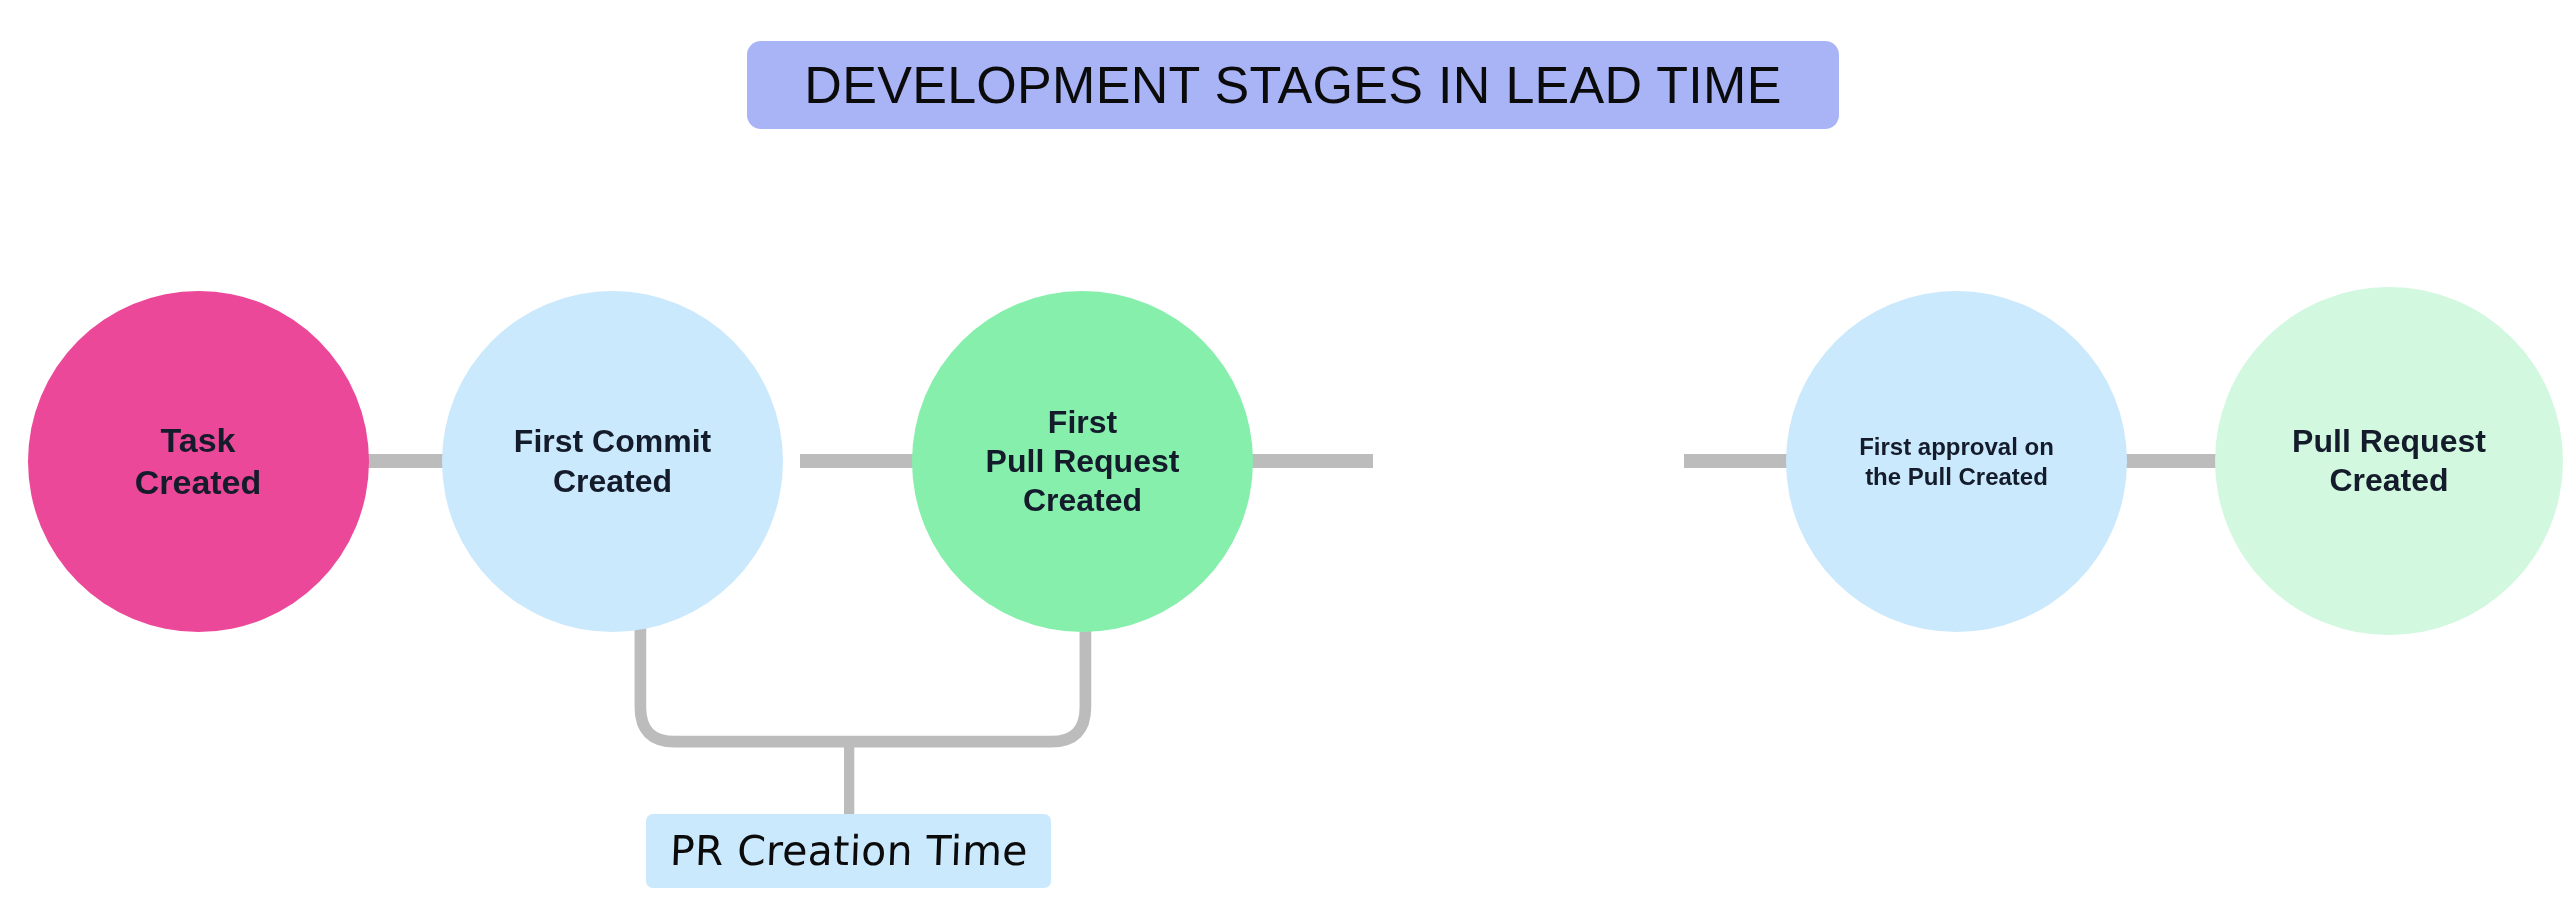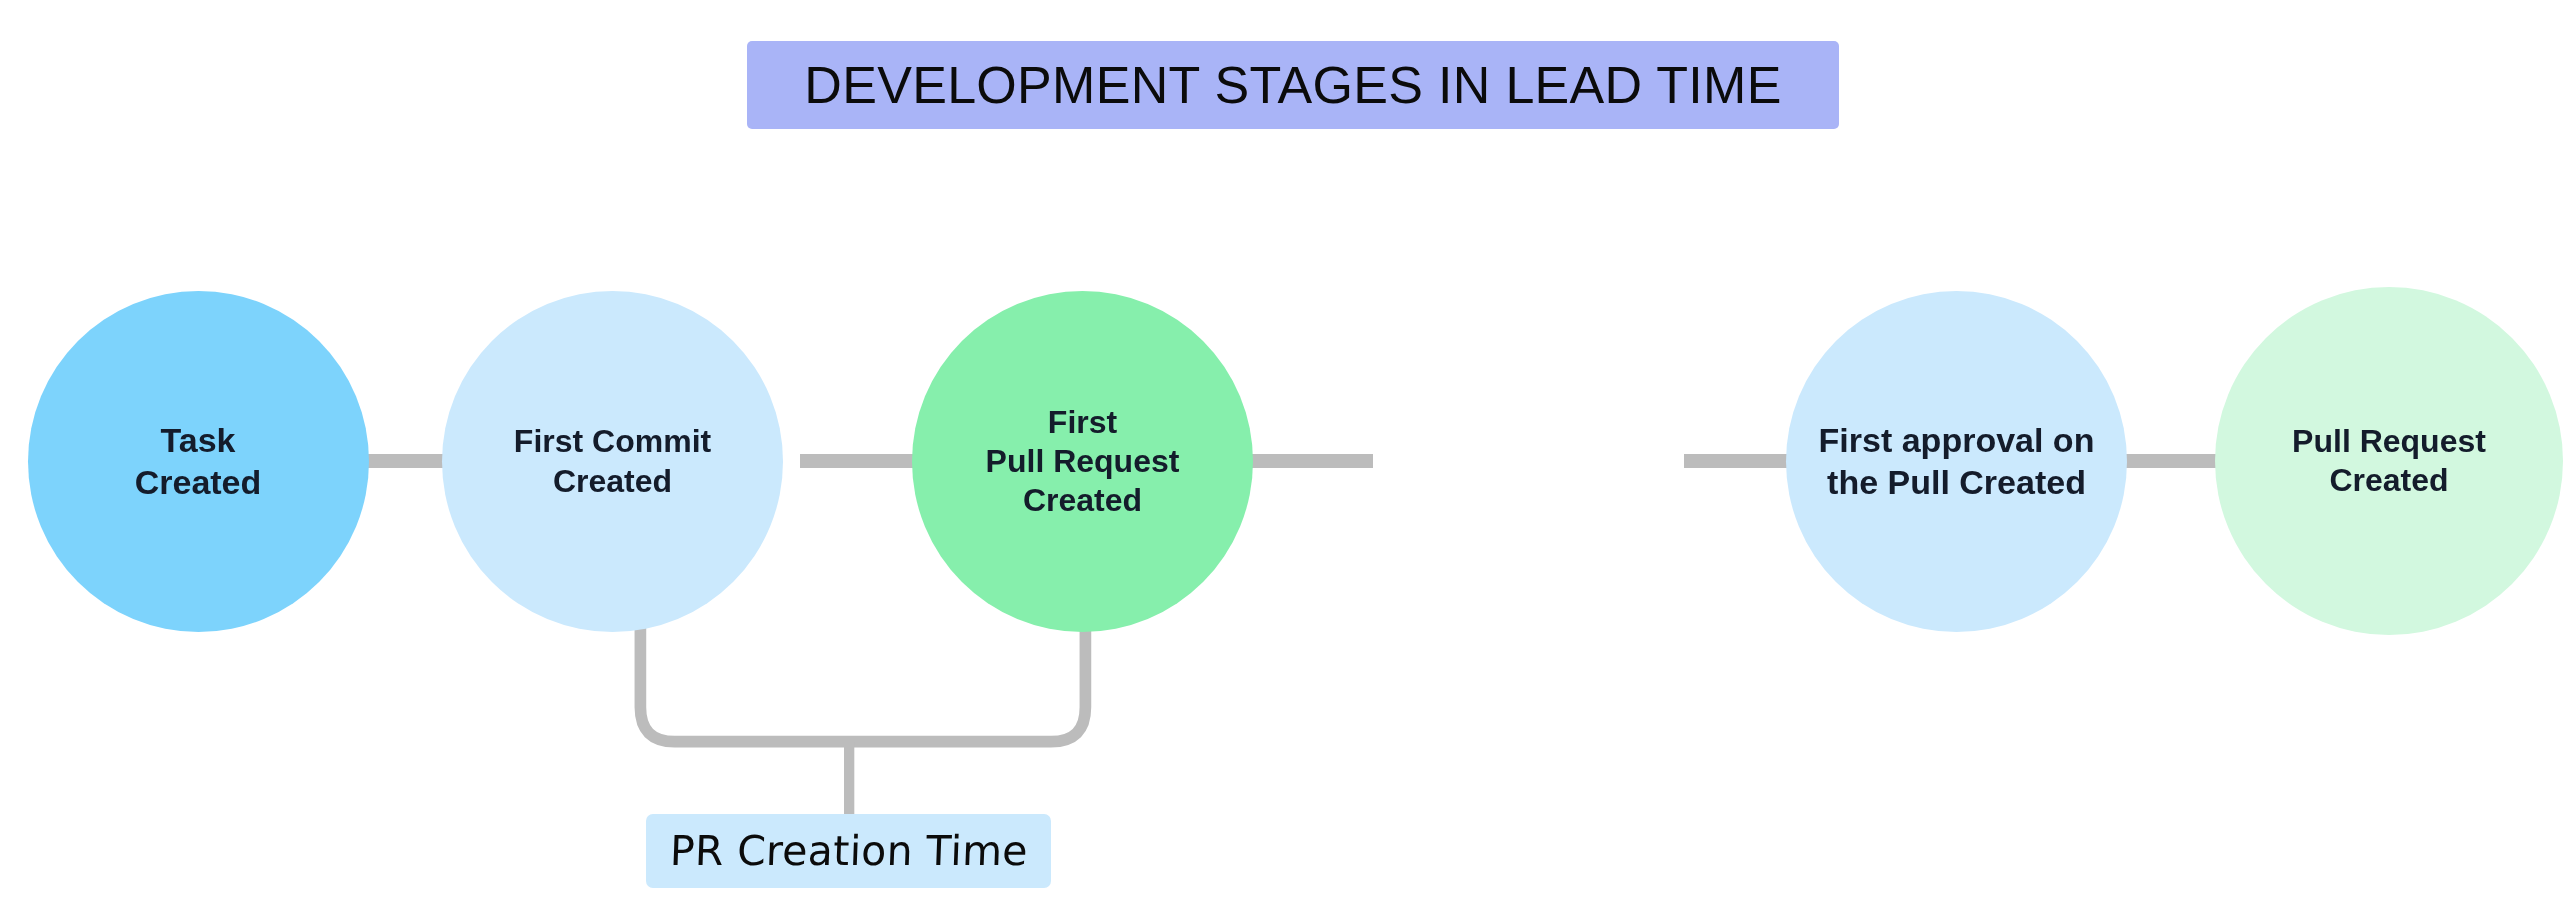--- a/index.html
+++ b/index.html
@@ -17,21 +17,21 @@
   }
 
   
   #title-bar {
     position: absolute;
     left: 747px;
     top: 41px;
     width: 1092px;
     height: 88px;
     background: #a9b4f7;
-    border-radius: 5px;
+    border-radius: 14px;
     display: flex;
     align-items: center;
     justify-content: center;
     box-sizing: border-box;
   }
   #title-text {
     font-size: 52px;
     font-weight: 400;
     color: #0b0b0b;
     letter-spacing: 0.3px;
@@ -118,21 +118,21 @@
   <div class="connector" style="left:800px; top:454px; width:131px;"></div>
   <div class="connector" style="left:1242px; top:454px; width:131px;"></div>
   <div class="connector" style="left:1684px; top:454px; width:125px;"></div>
   <div class="connector" style="left:2116px; top:454px; width:124px;"></div>
 
   <svg id="bracket-svg" viewBox="0 0 3750 1344" xmlns="http://www.w3.org/2000/svg">
     <path d="M 932 905 L 932 1030 Q 932 1080 982 1080 L 1530 1080 Q 1580 1080 1580 1030 L 1580 905" fill="none" stroke="#bcbcbc" stroke-width="17" stroke-linecap="butt"></path>
     <path d="M 1236 1080 L 1236 1186" fill="none" stroke="#bcbcbc" stroke-width="15" stroke-linecap="butt"></path>
   </svg>
 
-  <div class="node" style="left:27.5px; top:291px; width:341px; height:341px; background:#7dd3fc;">
+  <div class="node" style="left:27.5px; top:291px; width:341px; height:341px; background:#ec4899;">
     <div class="node-label" style="font-size:34px;">
       <span class="ln">Task</span>
       <span class="ln">Created</span>
     </div>
   </div>
 
   <div class="node" style="left:442px; top:291px; width:341px; height:341px; background:#cbe9fd;">
     <div class="node-label" style="font-size:32px;">
       <span class="ln">First Commit</span>
       <span class="ln">Created</span>
@@ -142,21 +142,21 @@
   <div class="node" style="left:912px; top:291px; width:341px; height:341px; background:#86efac;">
     <div class="node-label" style="font-size:32px;">
       <span class="ln">First</span>
       <span class="ln">Pull Request</span>
       <span class="ln">Created</span>
     </div>
   </div>
 
 
   <div class="node" style="left:1786px; top:291px; width:341px; height:341px; background:#cbe9fd;">
-    <div class="node-label" style="font-size:34px;">
+    <div class="node-label" style="font-size:24px;">
       <span class="ln">First approval on</span>
       <span class="ln">the Pull Created</span>
     </div>
   </div>
 
   <div class="node" style="left:2215px; top:287px; width:348px; height:348px; background:#d2f8df;">
     <div class="node-label" style="font-size:32px;">
       <span class="ln">Pull Request</span>
       <span class="ln">Created</span>
     </div>

